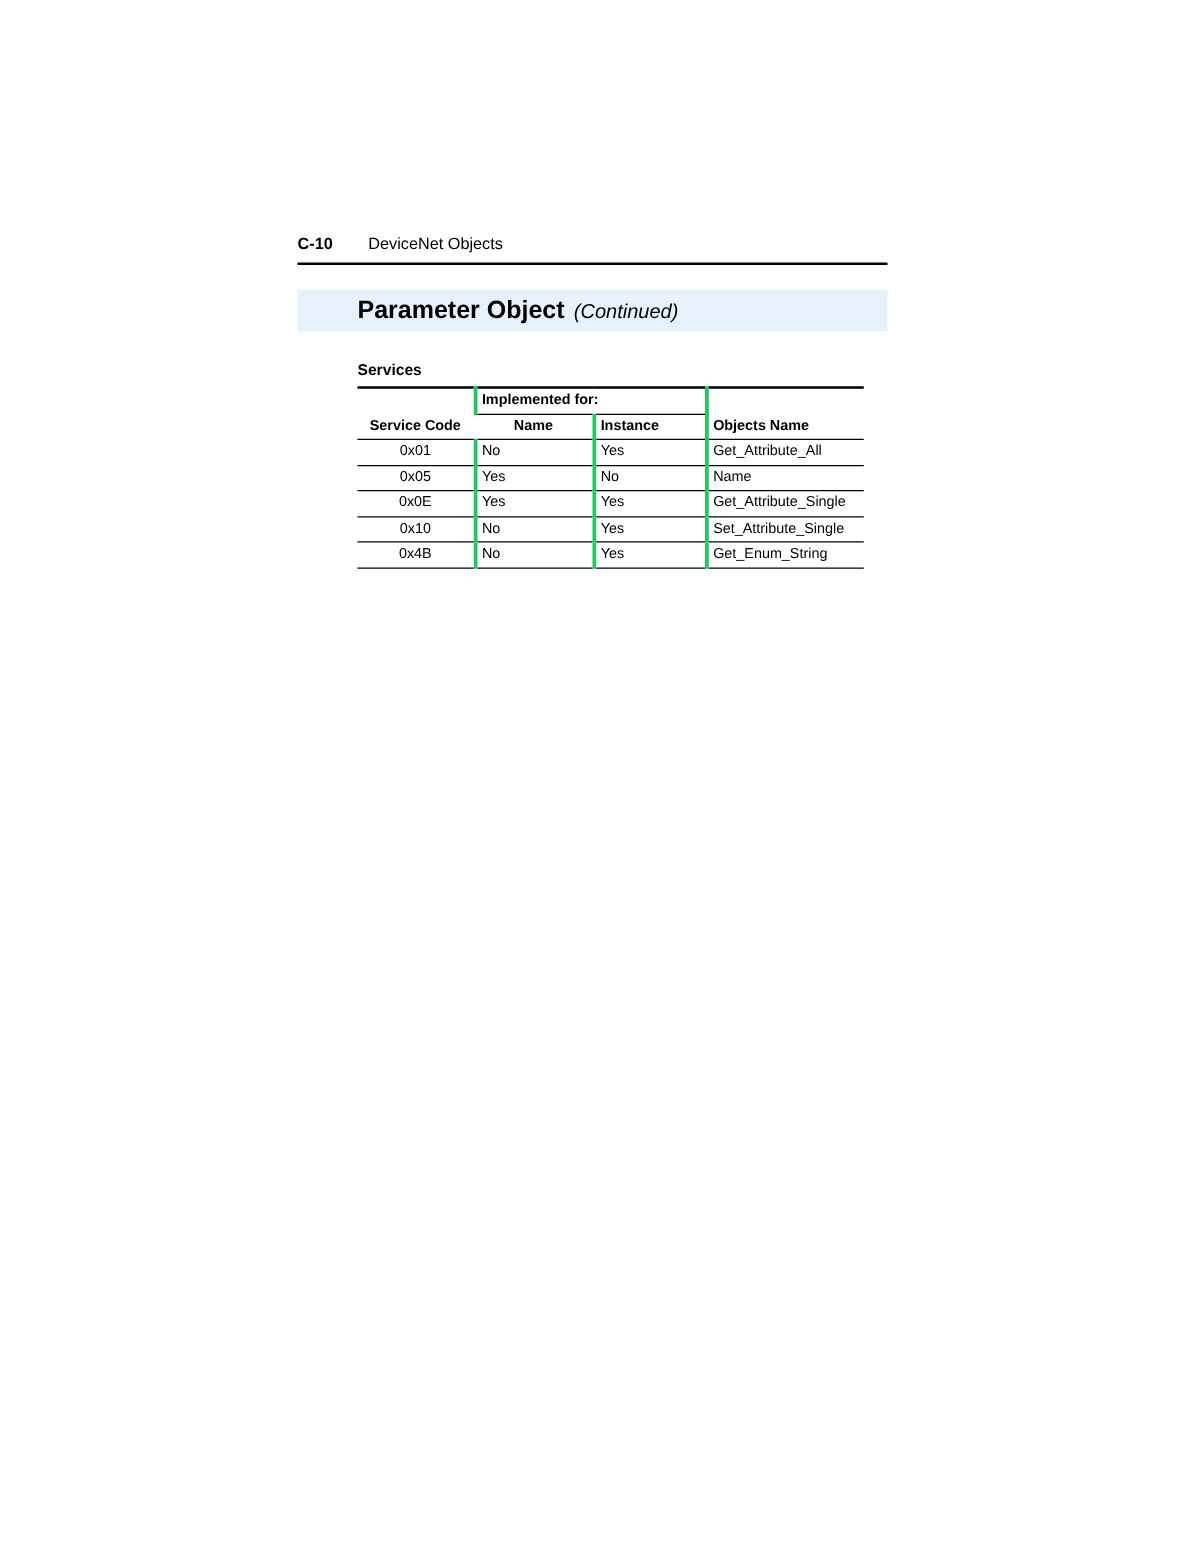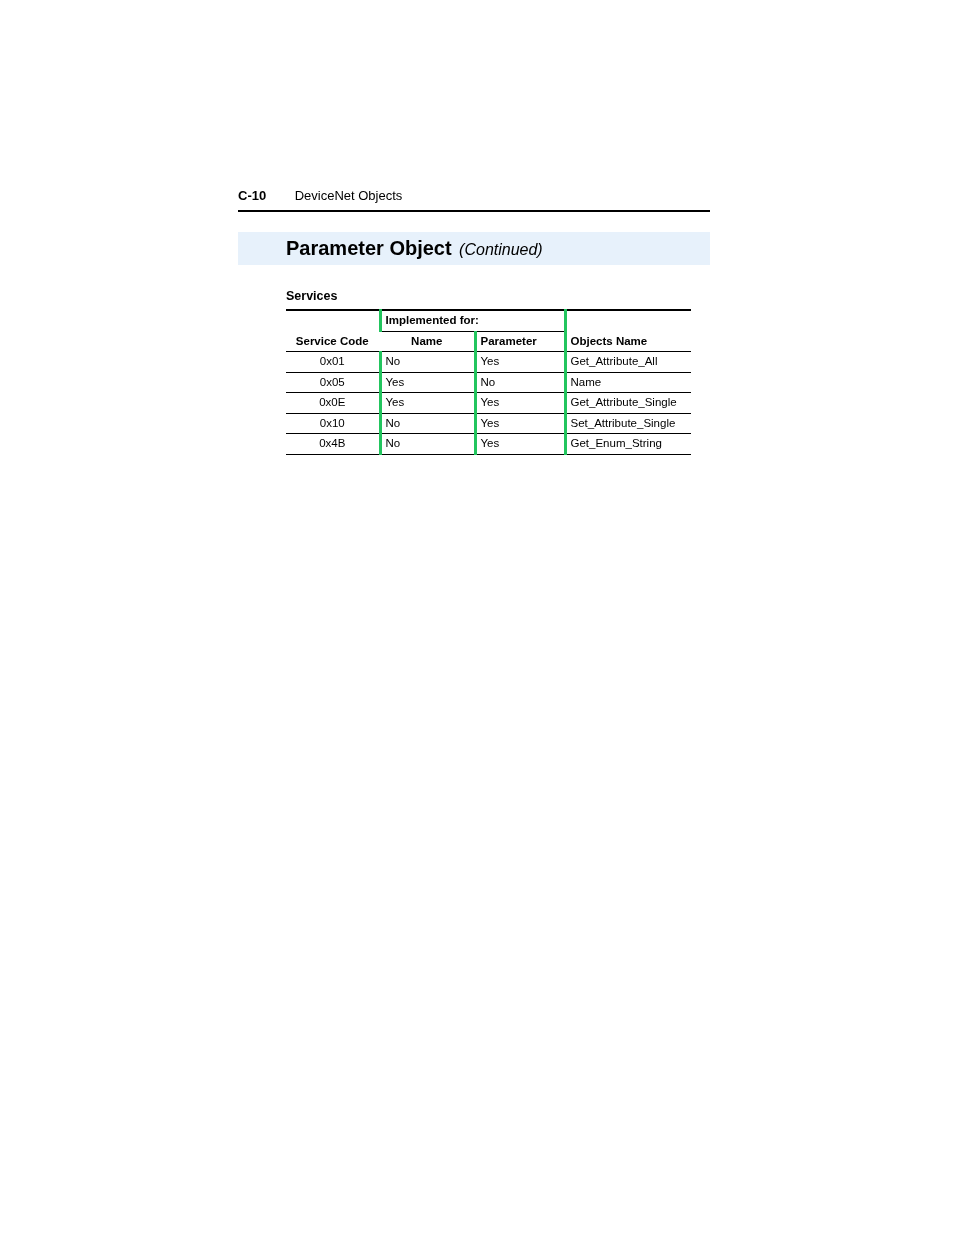--- a/index.html
+++ b/index.html
@@ -128,21 +128,21 @@
           <col class="c-name">
       </colgroup>
       <thead>
         <tr class="hdr-main">
           <th rowspan="2">Service Code</th>
           <th colspan="2">Implemented for:</th>
           <th rowspan="2">Objects Name</th>
         </tr>
         <tr class="hdr-sub">
           <th>Name</th>
-          <th>Parameter</th>
+          <th>Instance</th>
         </tr>
       </thead>
       <tbody>
         <tr>
           <td>0x01</td>
           <td>No</td>
           <td>Yes</td>
           <td>Get_Attribute_All</td>
         </tr>
         <tr>

